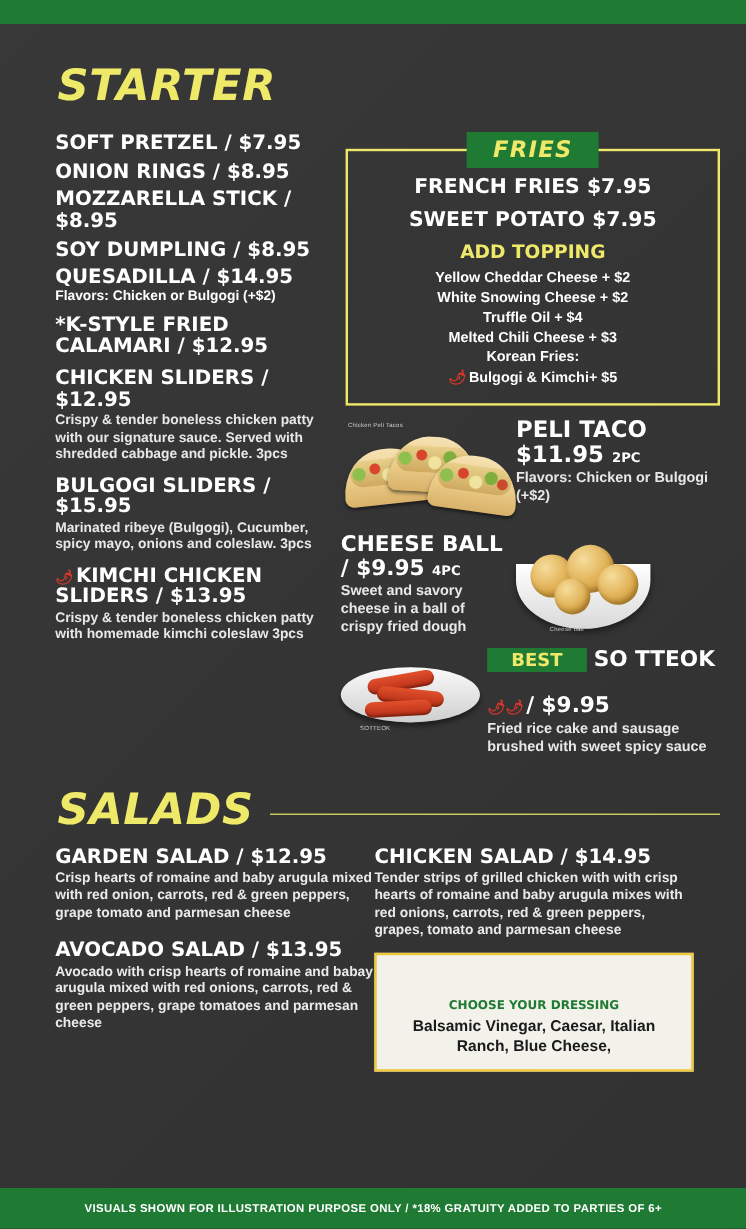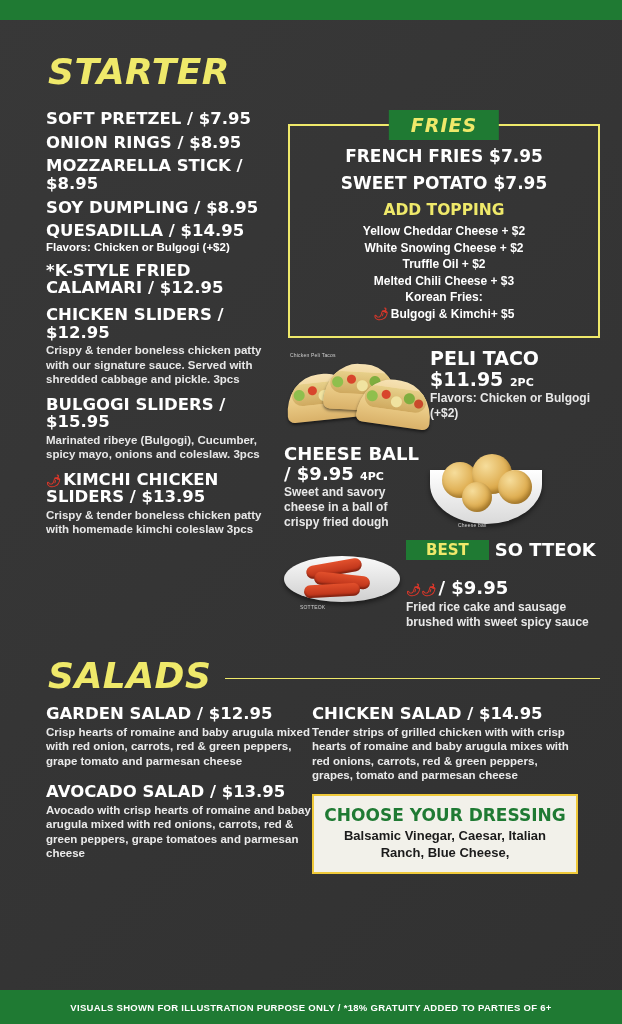--- a/index.html
+++ b/index.html
@@ -289,22 +289,23 @@
     background: #f2f1ea;
     border: 2px solid #efc93a;
     padding: 9px 8px 10px;
     text-align: center;
     margin-top: 12px;
   }
   .dressing-title {
     color: #1f7a33;
     font-family: "DejaVu Sans", sans-serif;
     font-weight: bold;
-    font-size: 17px;
+    font-size: 10px;
     margin-bottom: 3px;
+    margin-top: 28px;
   }
   .dressing-list {
     color: #1b1b1b;
     font-size: 13px;
     font-weight: bold;
     line-height: 1.3;
   }
 </style>
 </head>
 <body>
@@ -358,21 +359,21 @@
 
         <div class="fries-box">
           <div class="fries-tag">
             <span>FRIES</span>
           </div>
           <div class="fries-item">FRENCH FRIES  $7.95</div>
           <div class="fries-item">SWEET POTATO $7.95</div>
           <div class="add-topping">ADD TOPPING</div>
           <div class="topping">Yellow Cheddar Cheese + $2</div>
           <div class="topping">White Snowing Cheese + $2</div>
-          <div class="topping">Truffle Oil + $2</div>
+          <div class="topping">Truffle Oil + $4</div>
           <div class="topping">Melted Chili Cheese + $3</div>
           <div class="topping">Korean Fries:</div>
           <div class="topping"><span class="spicy">🌶</span><span>Bulgogi &amp; Kimchi+ $5</span></div>
         </div>
 
         <div class="photo-row">
           <div class="photo taco-img">
             <div class="cap" style="left:6px; top:4px;">Chicken Peli Tacos</div>
             <div class="taco t1"></div>
             <div class="taco t2"></div>

